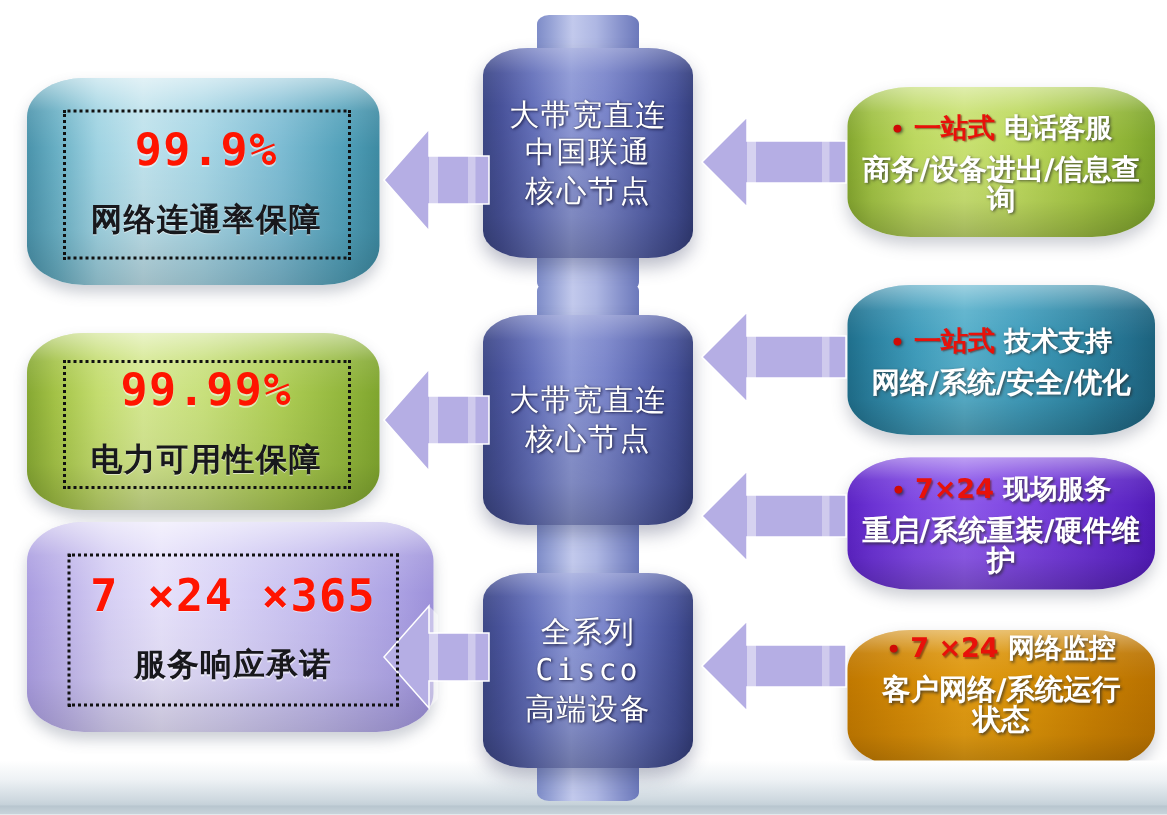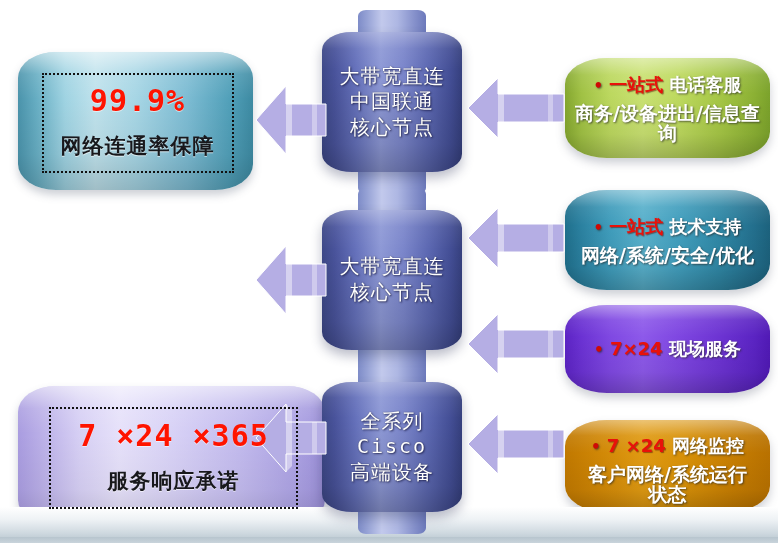--- a/index.html
+++ b/index.html
@@ -184,22 +184,30 @@
 
   <div class="leftcard skin-teal" style="left:18px;top:52px;width:235px;height:138px;">
     <div class="shell"></div>
     <div class="shellgloss"></div>
     <div class="dotted">
       <div class="big">99.9%</div>
       <div class="lbl">网络连通率保障</div>
     </div>
   </div>
 
-
-  <div class="leftcard skin-lav" style="left:18px;top:386px;width:271px;height:140px;padding-left:36px;">
+  <div class="leftcard skin-green" style="left:18px;top:222px;width:235px;height:118px;">
+    <div class="shell"></div>
+    <div class="shellgloss"></div>
+    <div class="dotted">
+      <div class="big">99.99%</div>
+      <div class="lbl">电力可用性保障</div>
+    </div>
+  </div>
+
+  <div class="leftcard skin-lav" style="left:18px;top:348px;width:271px;height:140px;">
     <div class="shell"></div>
     <div class="shellgloss"></div>
     <div class="dotted">
       <div class="big">7 ×24 ×365</div>
       <div class="lbl">服务响应承诺</div>
     </div>
   </div>
 
   <div class="right rskin-green" style="left:565px;top:58px;width:205px;height:100px;">
     <div class="rshell"></div>
@@ -229,27 +237,28 @@
 
   <div class="right rskin-purple" style="left:565px;top:305px;width:205px;height:88px;">
     <div class="rshell"></div>
     <div class="rgloss"></div>
     <div class="rtext">
       <div class="rline1">
         <span class="dot">•</span>
         <span class="hl">7×24</span>
         <span>现场服务</span>
       </div>
+      <div class="rline2">重启/系统重装/硬件维护</div>
     </div>
   </div>
 
   <div class="right rskin-orange" style="left:565px;top:420px;width:205px;height:92px;">
     <div class="rshell"></div>
     <div class="rgloss"></div>
-    <div class="rtext" style="justify-content:flex-start;padding-top:14px;">
+    <div class="rtext" style="justify-content:flex-start;">
       <div class="rline1">
         <span class="dot">•</span>
         <span class="hl">7 ×24</span>
         <span>网络监控</span>
       </div>
       <div class="rline2" style="max-width:160px;">客户网络/系统运行状态</div>
     </div>
   </div>
 
   <div class="arrow" style="left:256px;top:80px;">

